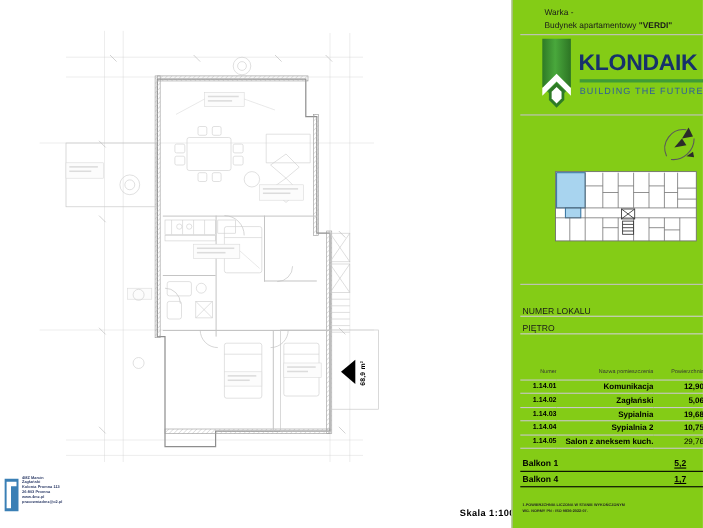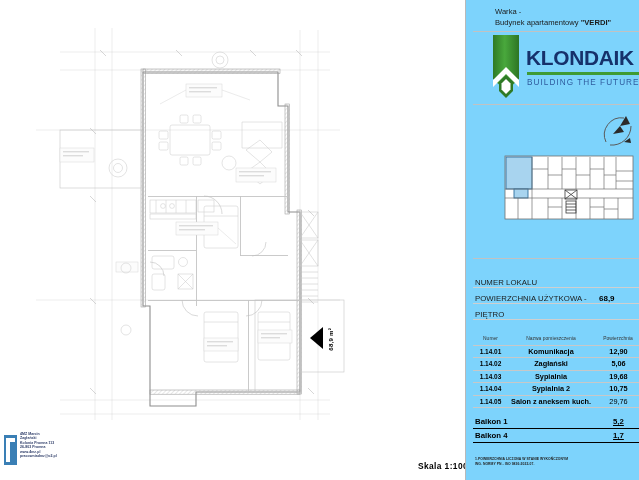--- a/index.html
+++ b/index.html
@@ -92,21 +92,21 @@
     white-space: nowrap;
   }
   #stamp-lines .url { color: #2b3a66; }
 
   
   #title-block {
     position: absolute;
     left: 465px; top: 0;
     width: 174px; height: 480px;
     border-left: 1px solid #b9b9b9;
-    background: #7dd3fc;
+    background: #84cc16;
     box-sizing: border-box;
   }
   .tb-rule {
     position: absolute;
     left: 7px; right: 0;
     height: 0;
     border-top: 1px solid #c2c2c2;
   }
 
   
@@ -222,21 +222,21 @@
     table-layout: fixed;
   }
   #room-table col.c-num  { width: 33px; }
   #room-table col.c-name { width: 88px; }
   #room-table col.c-area { width: 46px; }
   #room-table th, #room-table td {
     border-bottom: 1px solid #c8c8c8;
     padding: 0 0 0 2px;
     height: 11.5px;
     vertical-align: middle;
-    text-align: center;
+    text-align: right;
     overflow: hidden;
     white-space: nowrap;
   }
   #room-table th {
     font-size: 4.9px;
     font-weight: normal;
     color: #333;
     letter-spacing: .05px;
   }
   #room-table td.num {
@@ -532,24 +532,20 @@
       <div id="logo-rule"></div>
       <div id="logo-tagline">BUILDING THE FUTURE</div>
     </div>
     <div class="tb-rule" style="top:104px;"></div>
     <div class="tb-rule" style="top:258px;"></div>
 
     <div id="unit-info">
       <div class="info-row">
         <span class="info-label">NUMER LOKALU</span>
         <span class="info-value"></span>
-      </div>
-      <div class="info-row">
-        <span class="info-label">POWIERZCHNIA UŻYTKOWA -</span>
-        <span class="info-value">68,9</span>
       </div>
       <div class="info-row">
         <span class="info-label">PIĘTRO</span>
         <span class="info-value"></span>
       </div>
     </div>
 
 
     <table id="room-table">
       <colgroup>

